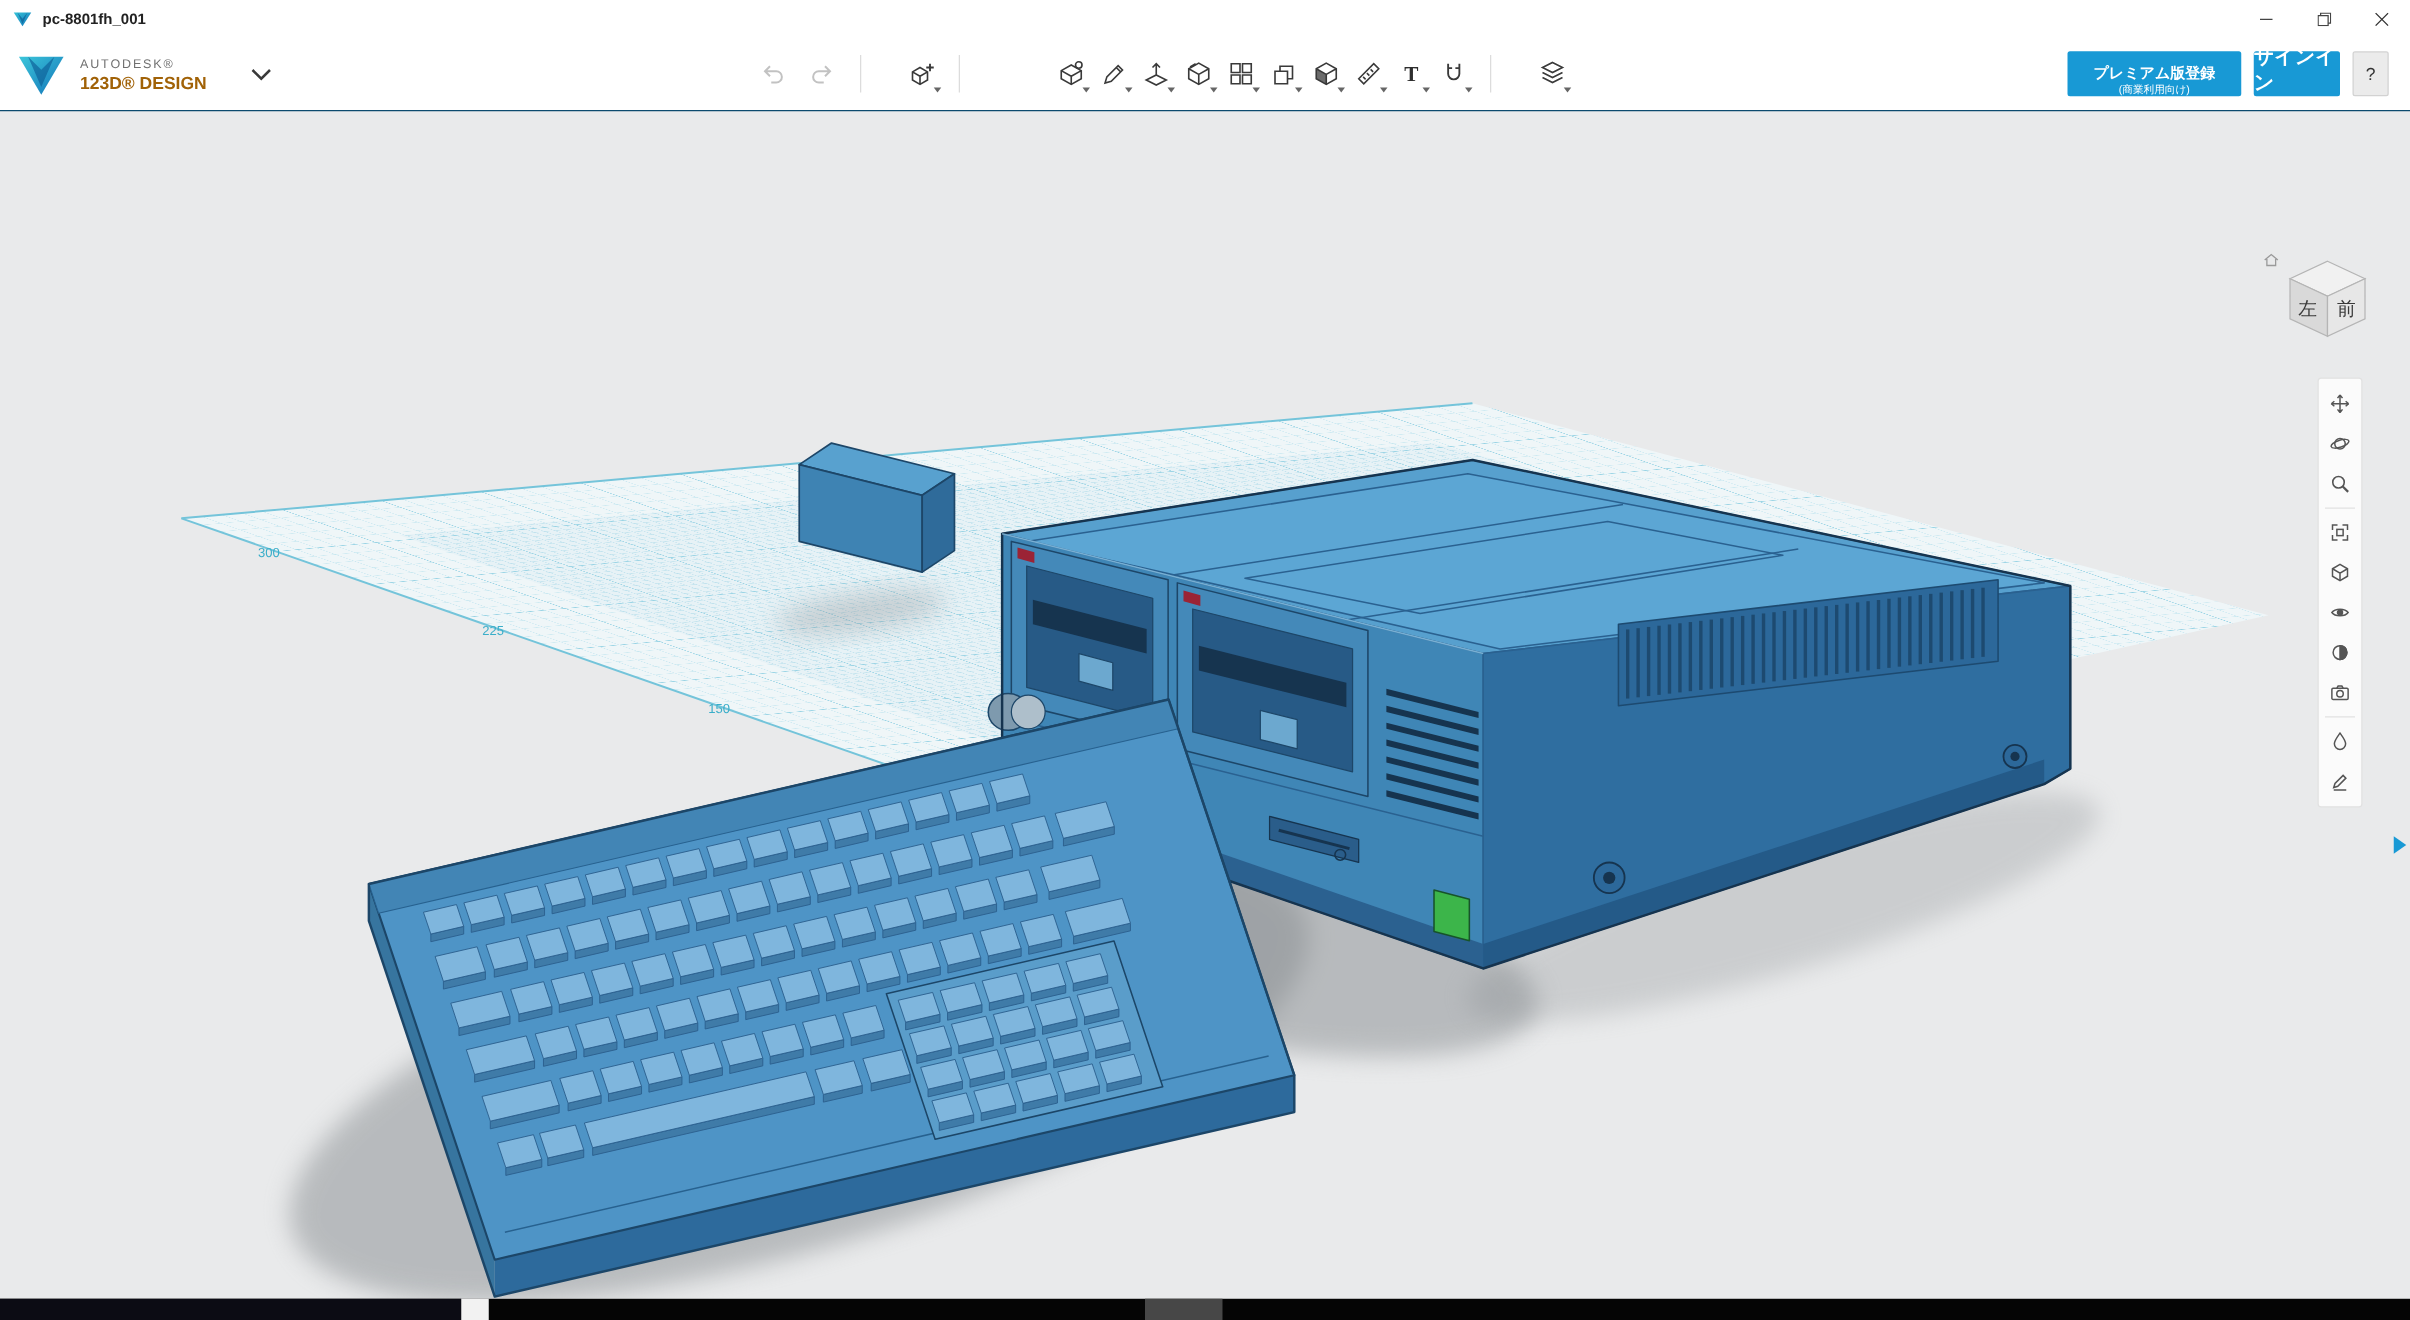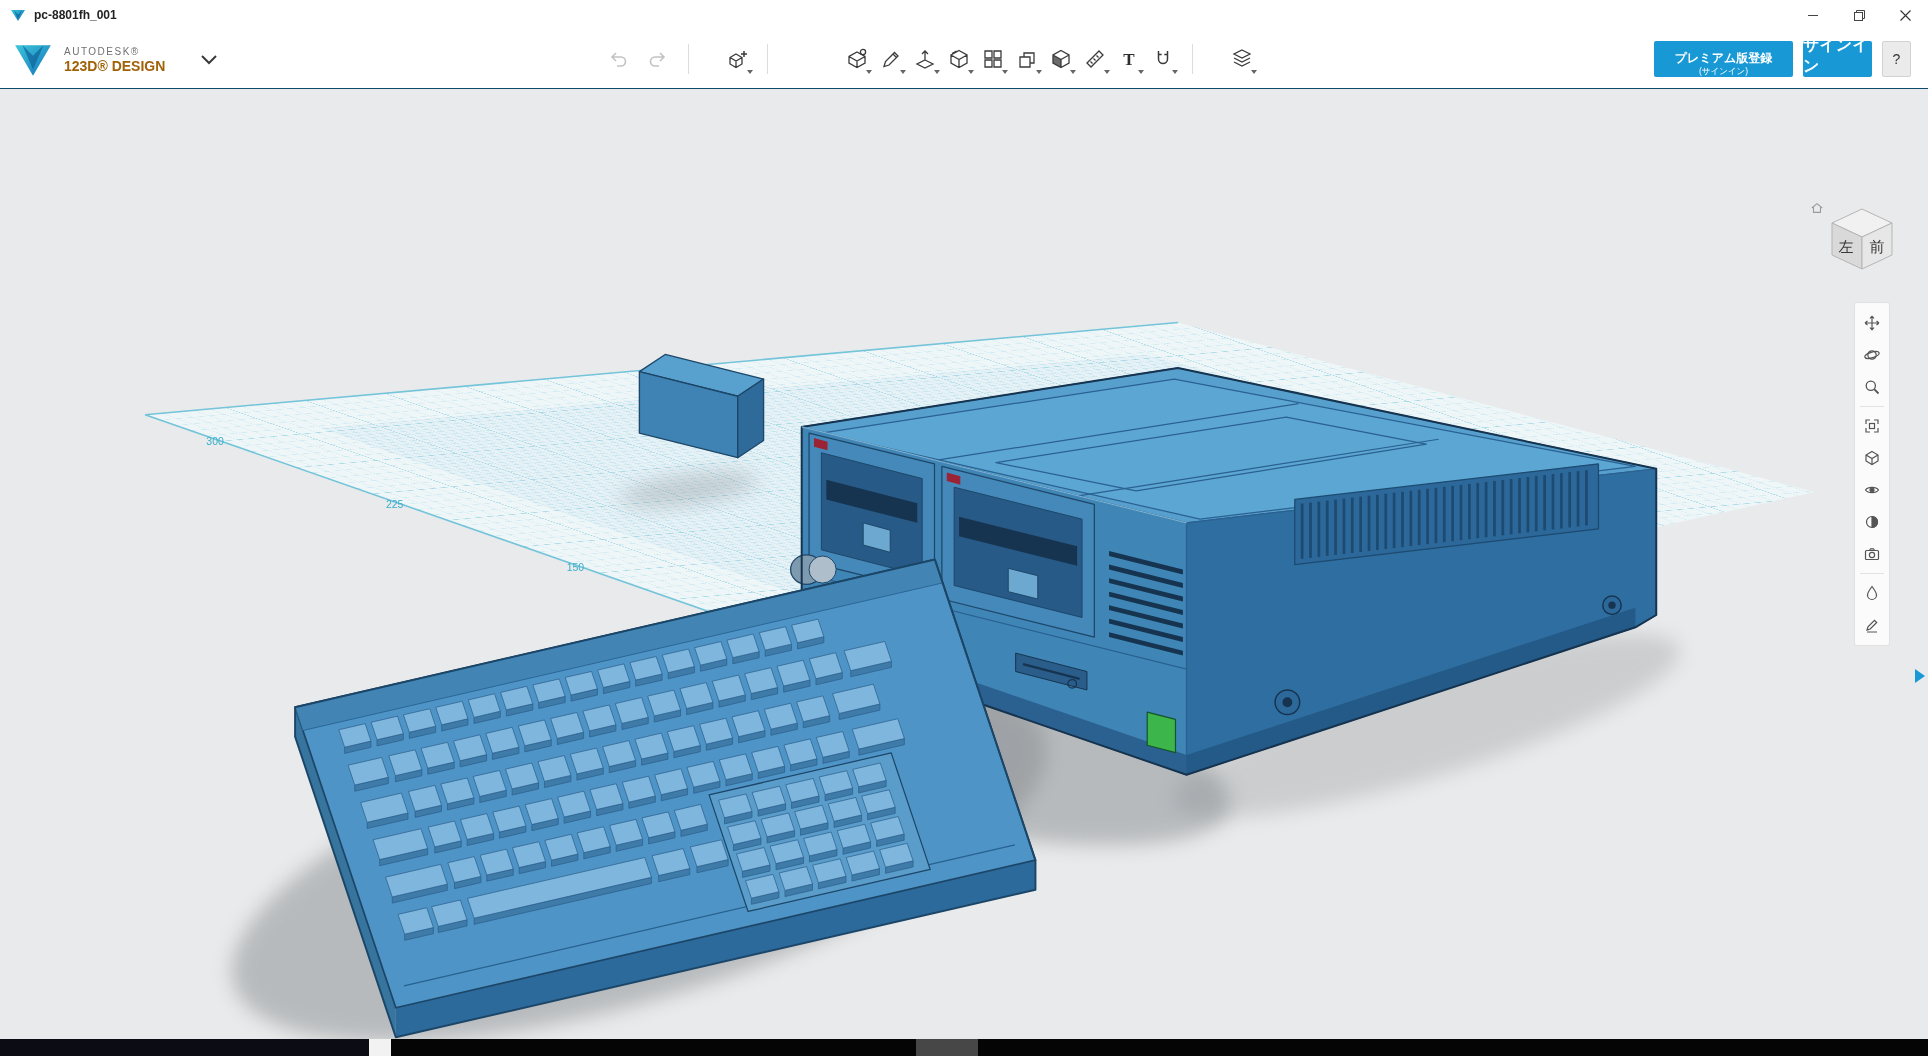--- a/index.html
+++ b/index.html
@@ -197,21 +197,21 @@
     <div class="tool caret">
       <svg width="22" height="22" viewBox="0 0 22 22" fill="none" stroke="#3a3a3a" stroke-width="1.3">
         <path d="M11 2 L19 6 L11 10 L3 6 Z M3 10 L11 14 L19 10 M3 14 L11 18 L19 14"></path>
         </svg>
     </div>
   </div>
 
   <div id="hdr-right">
     <div class="bluebtn" id="btn-premium">
       <div class="b1">プレミアム版登録</div>
-      <div class="b2">(サインイン)</div>
+      <div class="b2">(商業利用向け)</div>
     </div>
     <div class="bluebtn" id="btn-signin">
       <span>サインイン</span>
     </div>
     <div id="btn-help">
       <span>?</span>
     </div>
   </div>
 </div>
 

